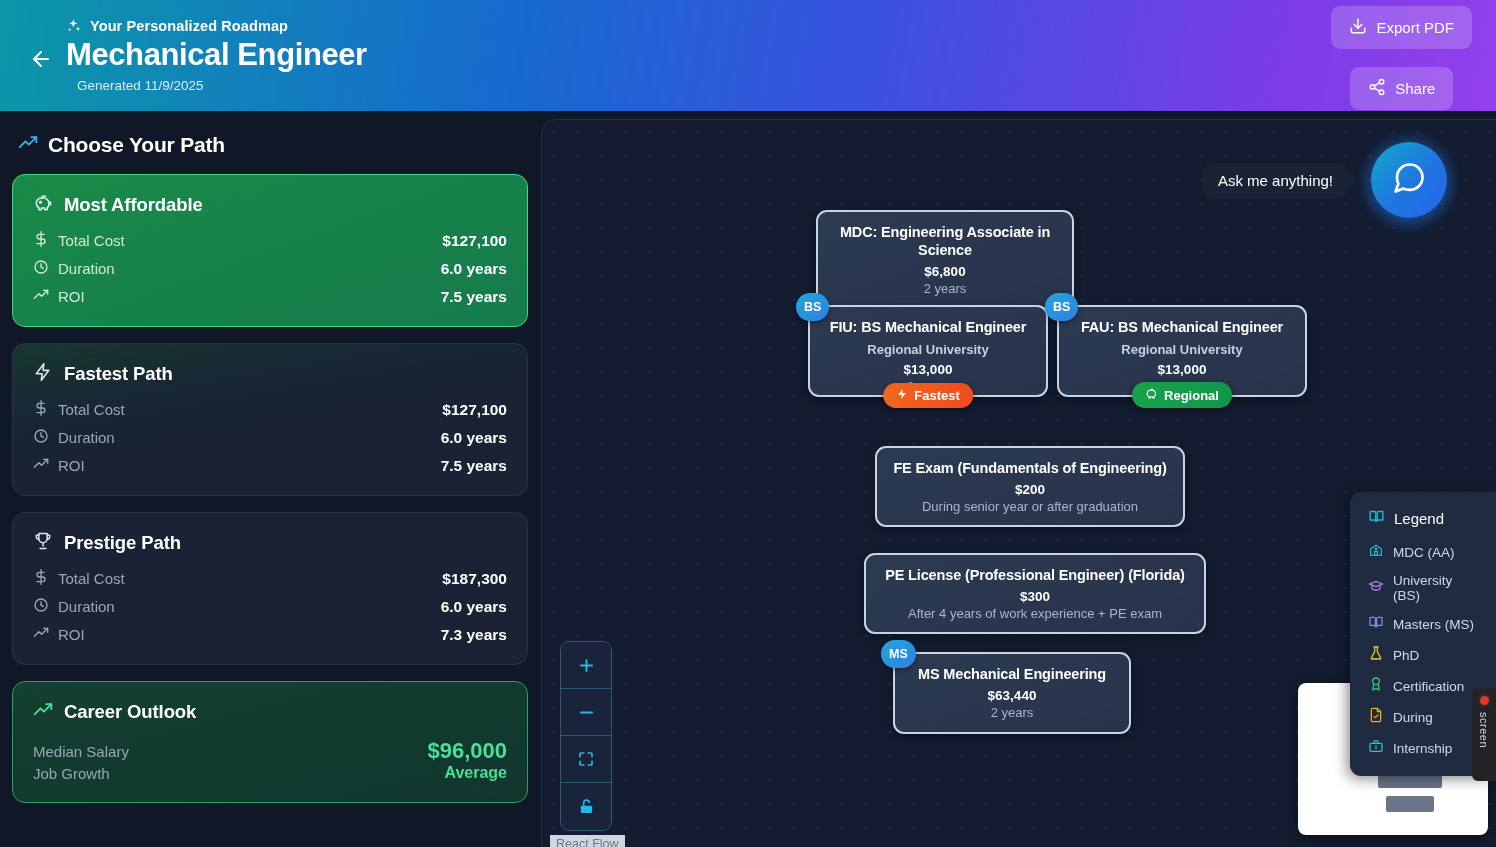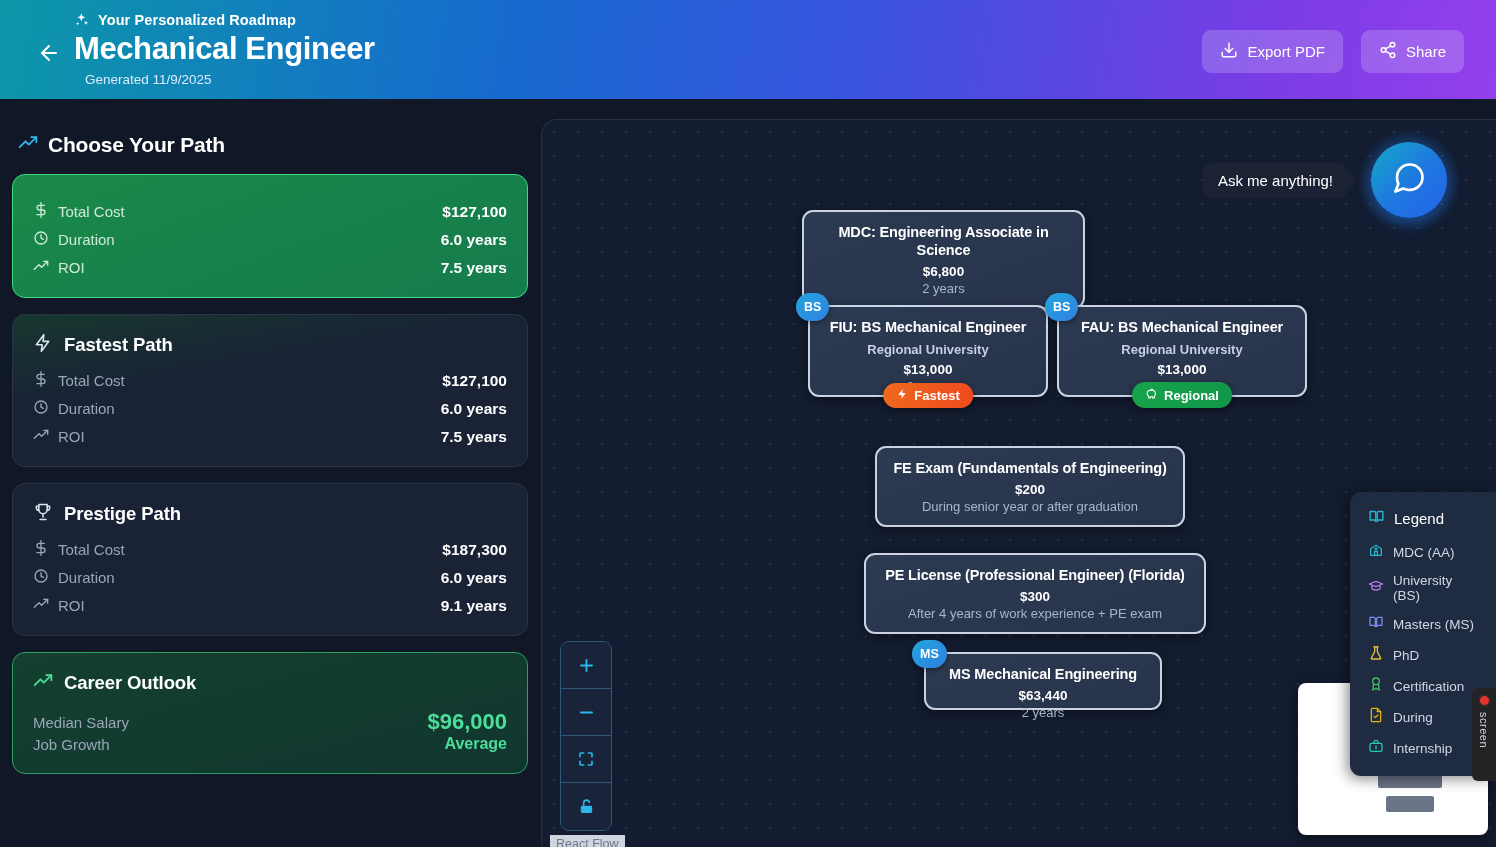--- a/index.html
+++ b/index.html
@@ -6,34 +6,34 @@
   html, body {
     width: 1496px; height: 847px;
     background: #0f172a;
     font-family: "Liberation Sans", sans-serif;
     overflow: hidden;
   }
   #app { position: relative; width: 1496px; height: 847px; background: #101828; }
 
   
   .header {
-    position: absolute; left: 0; top: 0; width: 1496px; height: 99px;
+    position: absolute; left: 0; top: 0; width: 1496px; height: 111px;
     background: linear-gradient(100deg, #0c97a8 0%, #1769cf 35%, #3a52e0 58%, #7b3ce6 85%, #9340ec 100%);
-    display: flex; align-items: center; padding: 0 32px;
+    display: flex; align-items: center; padding: 0 24px;
   }
   .back-btn {
     width: 34px; height: 34px; display: flex; align-items: center; justify-content: center;
     color: #fff; flex: none; margin-top: 6px; cursor: pointer;
   }
   .hdr-text { margin-left: 8px; }
   .eyebrow { display: flex; align-items: center; gap: 8px; color: #ffffff; font-size: 14.5px; font-weight: bold; letter-spacing: .1px; }
   .eyebrow .sparkle { display: inline-flex; width: 16px; height: 16px; }
   .page-title { color: #fff; font-size: 31px; font-weight: bold; letter-spacing: -0.4px; line-height: 1.18; margin-top: 3px; }
   .gen-date { color: #dbeafe; font-size: 13.5px; margin-top: 4px; margin-left: 11px; }
-  .hdr-actions { margin-left: auto; display: flex; gap: 18px; align-items: center; margin-top: 4px; }
+  .hdr-actions { margin-left: auto; display: flex; gap: 18px; align-items: center; margin-top: 4px; flex-direction: column; }
   .hdr-btn {
     display: flex; align-items: center; gap: 9px;
     background: rgba(255,255,255,0.19); color: #fff;
     border: none; border-radius: 9px; padding: 11px 18px;
     font-size: 15px; font-family: inherit; cursor: pointer; white-space: nowrap;
   }
   .hdr-btn svg { flex: none; }
 
   
   .sidebar {
@@ -232,20 +232,31 @@
       <span>
         <svg width="20" height="20" viewBox="0 0 24 24" fill="none" stroke="#2eb6e8" stroke-width="2.2" stroke-linecap="round" stroke-linejoin="round">
             <polyline points="2 17 9 10 13 14 22 5"></polyline>
             <polyline points="16 5 22 5 22 11"></polyline>
           </svg>
       </span>
       <span class="sb-head-label">Choose Your Path</span>
     </div>
 
     <div class="path-card highlight">
+      <div class="pc-title">
+        <span>
+          <svg width="20" height="20" viewBox="0 0 24 24" fill="none" stroke="#d7f5e3" stroke-width="1.8" stroke-linecap="round" stroke-linejoin="round">
+              <path d="M19 11h2v3h-2"></path>
+              <path d="M4 12a6 6 0 0 1 6-6h3a6 6 0 0 1 6 6v2a4 4 0 0 1-2 3.4V20h-3v-2h-4v2H7v-2.6A5.6 5.6 0 0 1 4 13z"></path>
+              <circle cx="9" cy="11" r="1"></circle>
+              <path d="M11 6V4h4"></path>
+            </svg>
+        </span>
+        <span class="pc-title-text">Most Affordable</span>
+      </div>
       <div class="pc-row">
         <span class="lbl">
           <span><svg width="16" height="16" viewBox="0 0 24 24" fill="none" stroke="currentColor" stroke-width="2" stroke-linecap="round">
                 <line x1="12" y1="1" x2="12" y2="23"></line>
                 <path d="M17 5H9.5a3.5 3.5 0 0 0 0 7h5a3.5 3.5 0 0 1 0 7H6"></path>
               </svg></span>
           <span>Total Cost</span>
         </span>
         <span class="val">$127,100</span>
       </div>
@@ -346,21 +357,21 @@
         <span class="val">6.0 years</span>
       </div>
       <div class="pc-row">
         <span class="lbl">
           <span><svg width="16" height="16" viewBox="0 0 24 24" fill="none" stroke="currentColor" stroke-width="2" stroke-linecap="round" stroke-linejoin="round">
                 <polyline points="2 17 9 10 13 14 22 5"></polyline>
                 <polyline points="16 5 22 5 22 11"></polyline>
               </svg></span>
           <span>ROI</span>
         </span>
-        <span class="val">9.1 years</span>
+        <span class="val">7.3 years</span>
       </div>
     </div>
 
     <div class="outlook-card">
       <div class="pc-title">
         <span>
           <svg width="20" height="20" viewBox="0 0 24 24" fill="none" stroke="#4ade9a" stroke-width="2.2" stroke-linecap="round" stroke-linejoin="round">
               <polyline points="2 17 9 10 13 14 22 5"></polyline>
               <polyline points="16 5 22 5 22 11"></polyline>
             </svg>
@@ -386,21 +397,21 @@
         <div class="chat-btn">
           <span>
             <svg width="36" height="36" viewBox="0 0 24 24" fill="none" stroke="#fff" stroke-width="1.8" stroke-linecap="round" stroke-linejoin="round">
                 <path d="M21 11.5a8.38 8.38 0 0 1-9 8.4 8.5 8.5 0 0 1-3.8-.9L3 21l1.9-5.1A8.38 8.38 0 0 1 4 11.5 8.5 8.5 0 0 1 12.5 3 8.38 8.38 0 0 1 21 11.5z"></path>
               </svg>
           </span>
         </div>
       </div>
     </div>
 
-    <div class="node" style="left:260px; top:90px; width:283px;">
+    <div class="node" style="left:274px; top:90px; width:258px;">
       <div class="nm">MDC: Engineering Associate in Science</div>
       <div class="cost">$6,800</div>
       <div class="dur">2 years</div>
     </div>
 
     <div class="node" style="left:266px; top:185px; width:240px; height:92px;">
       <div class="chip">BS</div>
       <div class="nm">FIU: BS Mechanical Engineer</div>
       <div class="sub">Regional University</div>
       <div class="cost">$13,000</div>
@@ -433,21 +444,21 @@
       <div class="cost">$200</div>
       <div class="dur">During senior year or after graduation</div>
     </div>
 
     <div class="node" style="left:322px; top:433px; width:342px;">
       <div class="nm">PE License (Professional Engineer) (Florida)</div>
       <div class="cost">$300</div>
       <div class="dur">After 4 years of work experience + PE exam</div>
     </div>
 
-    <div class="node" style="left:382px; top:532px; width:238px; height:58px;">
+    <div class="node" style="left:351px; top:532px; width:238px; height:82px;">
       <div class="chip">MS</div>
       <div class="nm">MS Mechanical Engineering</div>
       <div class="cost">$63,440</div>
       <div class="dur">2 years</div>
     </div>
 
     <div class="zoomctl">
       <button>
         <svg width="19" height="19" viewBox="0 0 24 24" fill="none" stroke="currentColor" stroke-width="2.4" stroke-linecap="round">
             <line x1="12" y1="5" x2="12" y2="19"></line>

